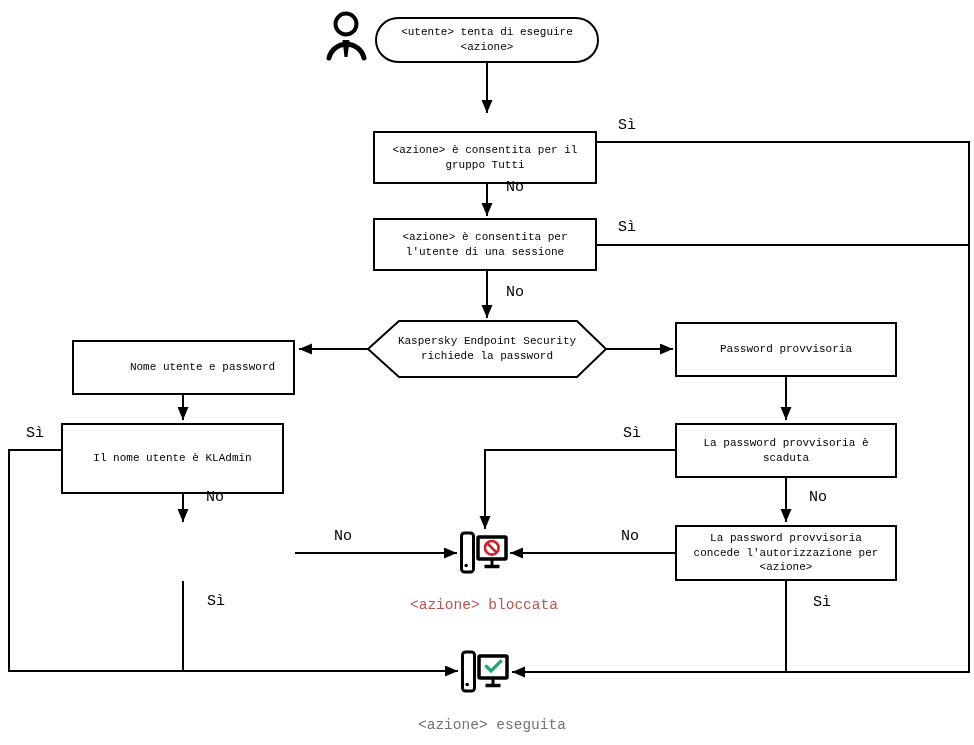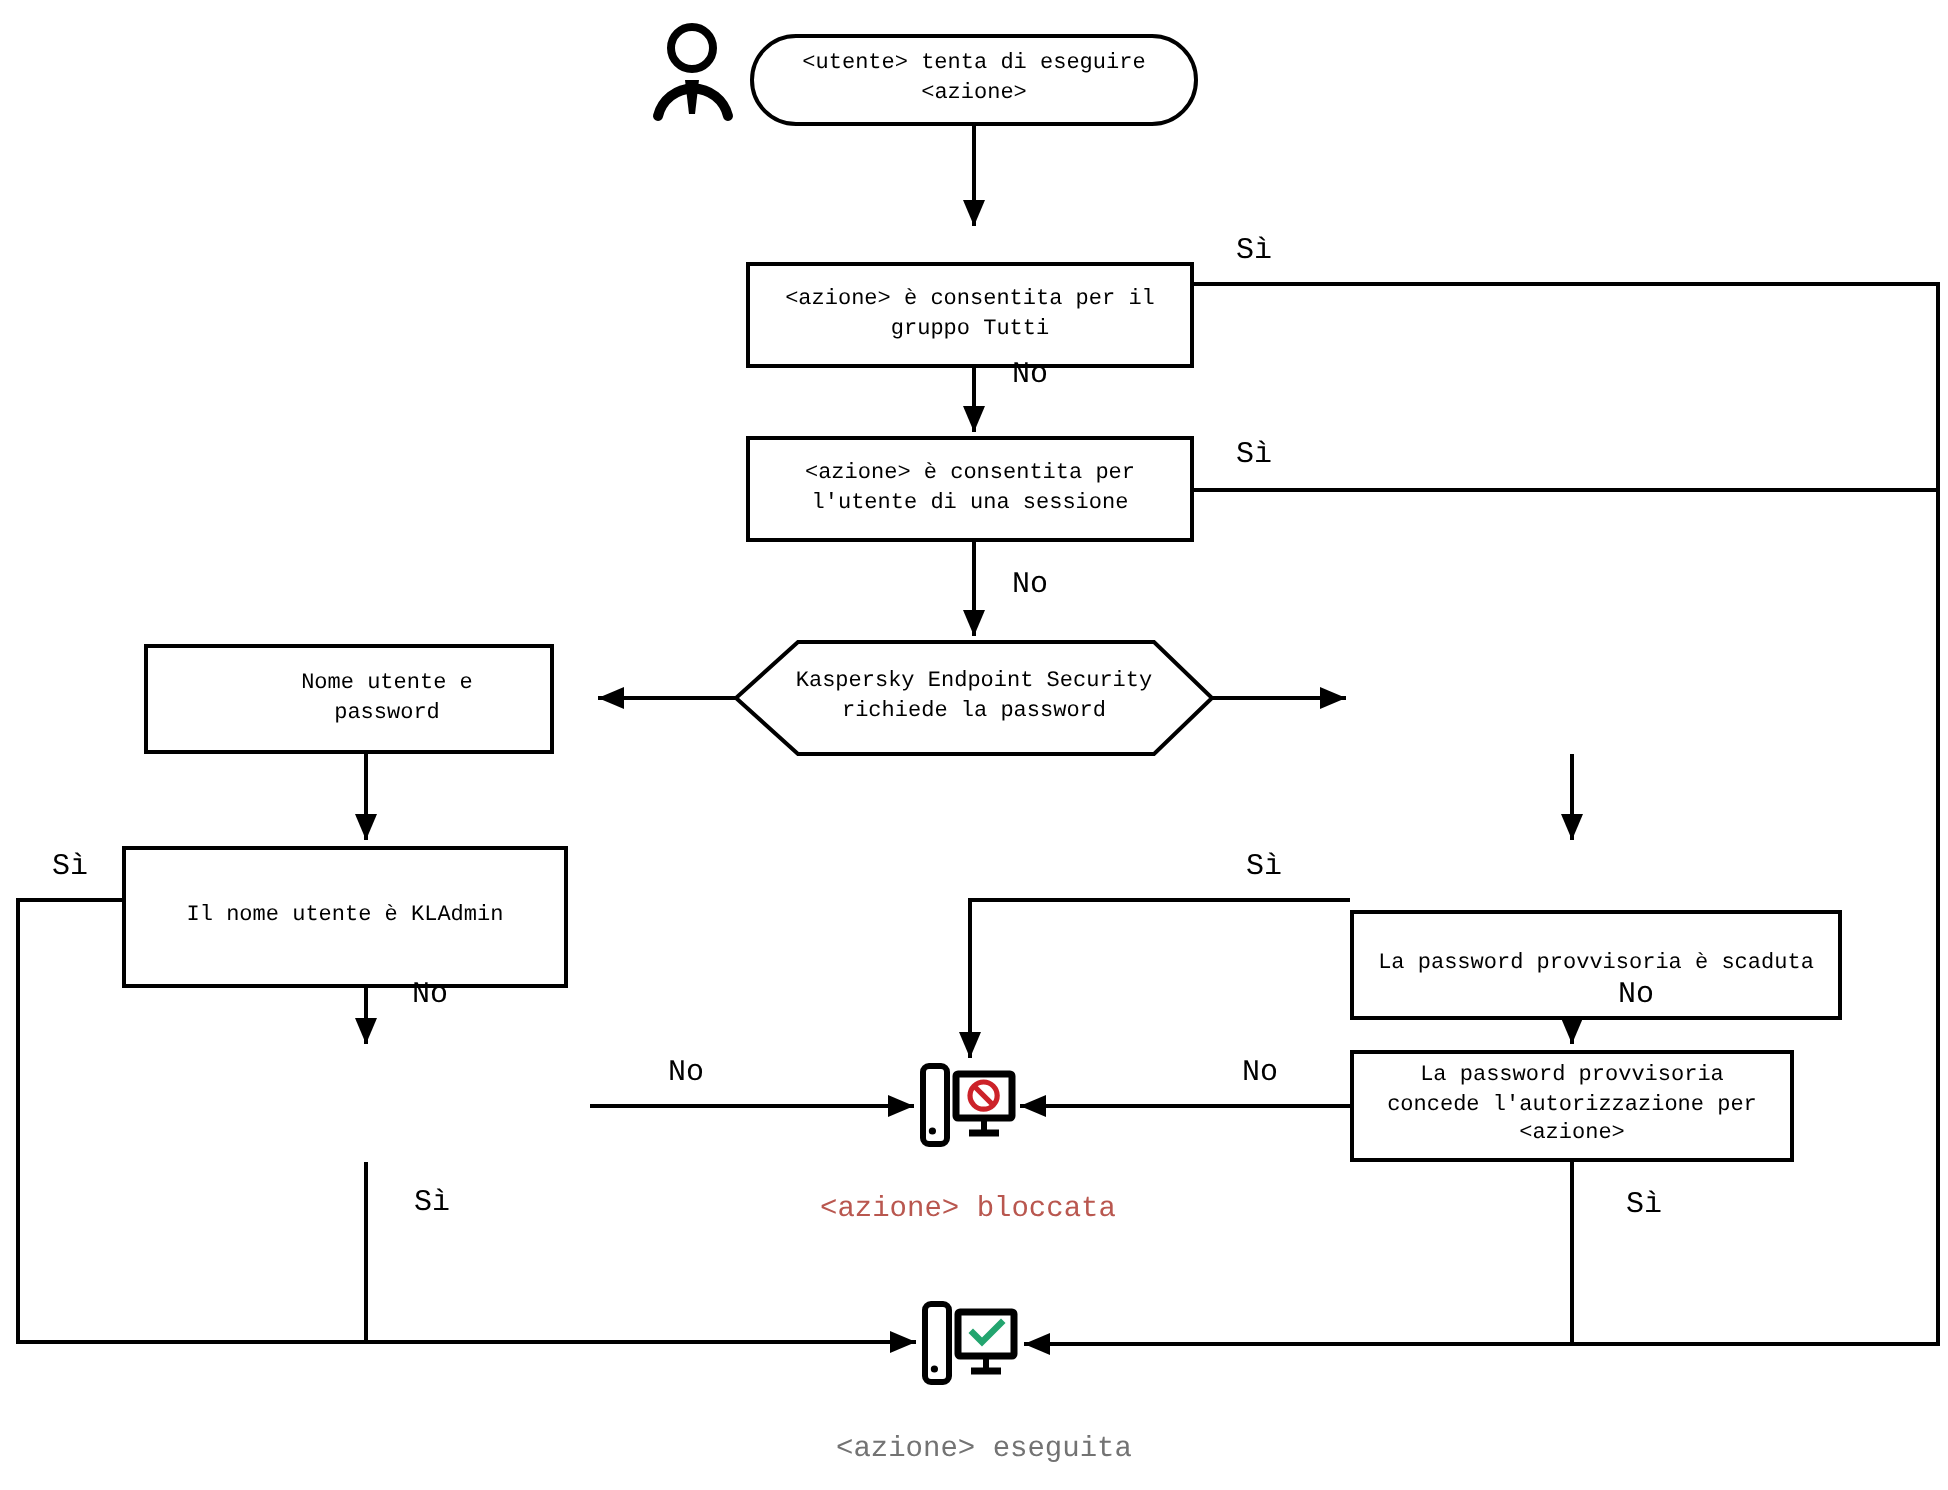--- a/index.html
+++ b/index.html
@@ -102,27 +102,28 @@
   </svg>
 
   <div class="node terminator" style="left:375px;top:17px;width:224px;height:46px;">&lt;utente&gt; tenta di eseguire &lt;azione&gt;</div>
 
   <div class="node" style="left:373px;top:115px;width:224px;height:53px;margin-top:16px;">&lt;azione&gt; è consentita per il gruppo Tutti</div>
 
   <div class="node" style="left:373px;top:218px;width:224px;height:53px;">&lt;azione&gt; è consentita per l'utente di una sessione</div>
 
   <div class="hex-label" style="left:393px;top:329px;width:188px;height:40px;">Kaspersky Endpoint Security richiede la password</div>
 
-  <div class="node" style="left:72px;top:322px;width:205px;height:55px;padding-left:48px;">Nome utente e password</div>
+  <div class="node" style="left:72px;top:340px;width:223px;height:55px;padding-left:48px;">Nome utente e password</div>
 
+  <div class="node" style="left:675px;top:322px;width:222px;height:55px;">Password provvisoria</div>
 
   <div class="node" style="left:61px;top:423px;width:223px;height:71px;">Il nome utente è KLAdmin</div>
 
 
-  <div class="node" style="left:675px;top:423px;width:246px;height:55px;margin-top:32px;">La password provvisoria è scaduta</div>
+  <div class="node" style="left:675px;top:423px;width:222px;height:55px;">La password provvisoria è scaduta</div>
 
   <div class="node" style="left:675px;top:525px;width:222px;height:56px;">La password provvisoria concede l'autorizzazione per &lt;azione&gt;</div>
 
   <div class="edge-label" style="left:618px;top:118px;">Sì</div>
   <div class="edge-label" style="left:506px;top:180px;">No</div>
   <div class="edge-label" style="left:618px;top:220px;">Sì</div>
   <div class="edge-label" style="left:506px;top:285px;">No</div>
   <div class="edge-label" style="left:26px;top:426px;">Sì</div>
   <div class="edge-label" style="left:206px;top:490px;">No</div>
   <div class="edge-label" style="left:334px;top:529px;">No</div>

